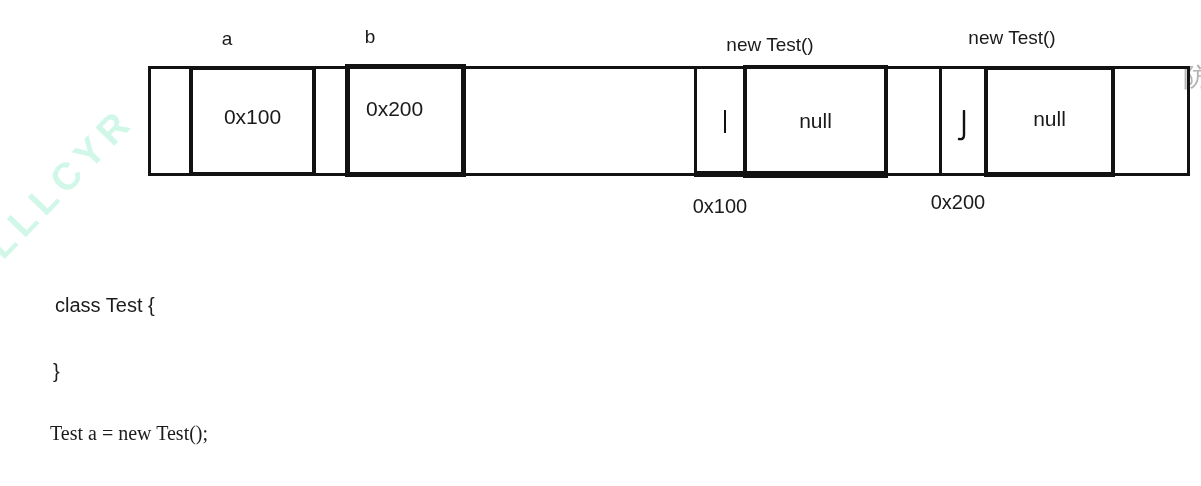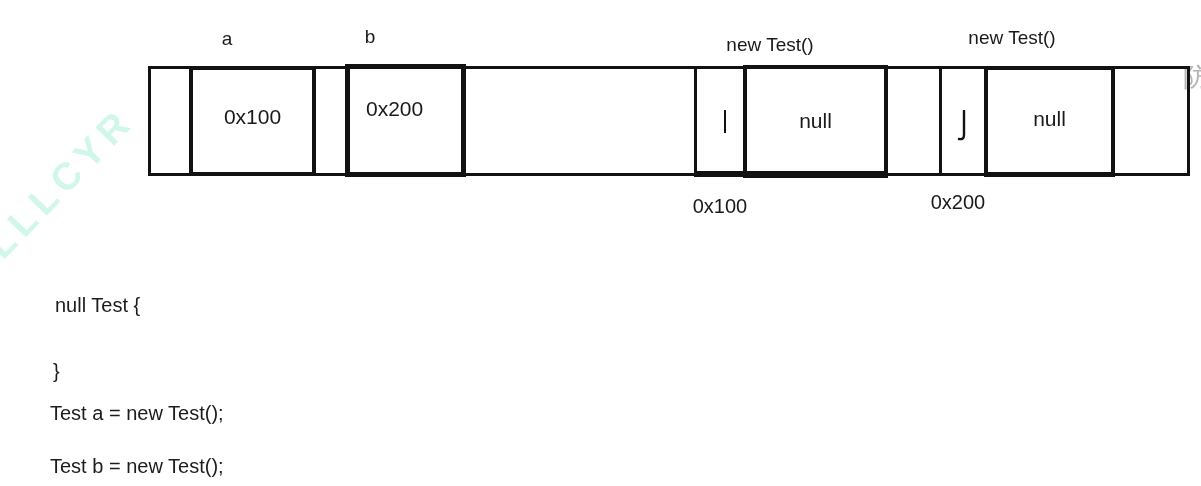--- a/index.html
+++ b/index.html
@@ -67,21 +67,21 @@
 
   
   .mark1 { left: 724px; top: 110px; width: 2px; height: 23px; background: #121212; }
   .mark2 { left: 956px; top: 110px; width: 12px; height: 32px; }
 
   
   .code { font-size: 20px; white-space: pre; color: #1c1c1c; }
   .code-l1 { left: 55px; top: 294px; }
   .code-l2 { left: 82px; top: 327px; }
   .code-l3 { left: 53px; top: 360px; }
-  .code-l4 { left: 50px; top: 402px; }
+  .code-l4 { left: 50px; top: 422px; font-family: Liberation Serif, serif; }
   .code-l5 { left: 50px; top: 455px; }
 
   
   .wm-diagonal {
     left: -42px; top: 268px;
     font-size: 38px;
     font-weight: bold;
     letter-spacing: 7px;
     color: rgba(152, 238, 204, 0.45);
     transform: rotate(-46deg);
@@ -126,18 +126,17 @@
   <div class="abs addr addr-1">0x100</div>
 
   <div class="abs cellbox obj2-small"></div>
   <svg class="abs mark2" viewBox="0 0 12 32">
     <path d="M 8 1 L 8 25 Q 8 30 3 29" fill="none" stroke="#121212" stroke-width="2.4" stroke-linecap="round"></path>
   </svg>
   <div class="abs cellbox obj2-null"></div>
   <div class="abs val val-null2">null</div>
   <div class="abs addr addr-2">0x200</div>
 
-  <div class="abs code code-l1">null Test {</div>
+  <div class="abs code code-l1">class Test {</div>
   <div class="abs code code-l3">}</div>
   <div class="abs code code-l4">Test a = new Test();</div>
-  <div class="abs code code-l5">Test b = new Test();</div>
 
 </div>
 
 </body></html>

